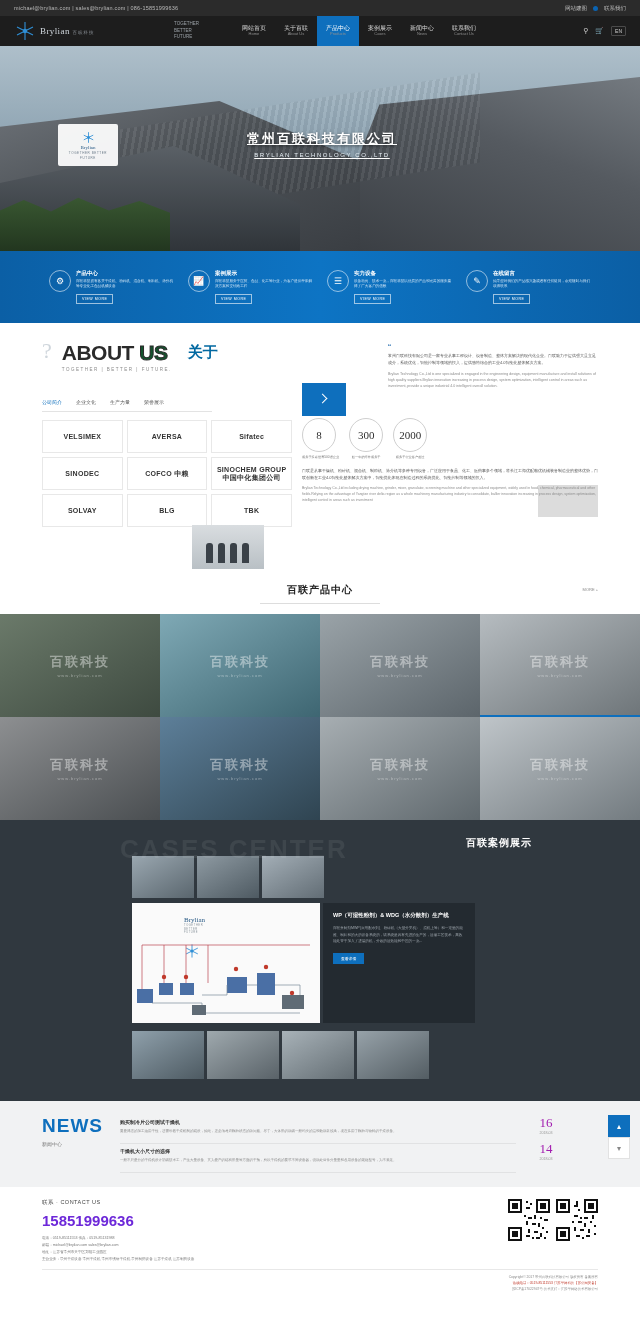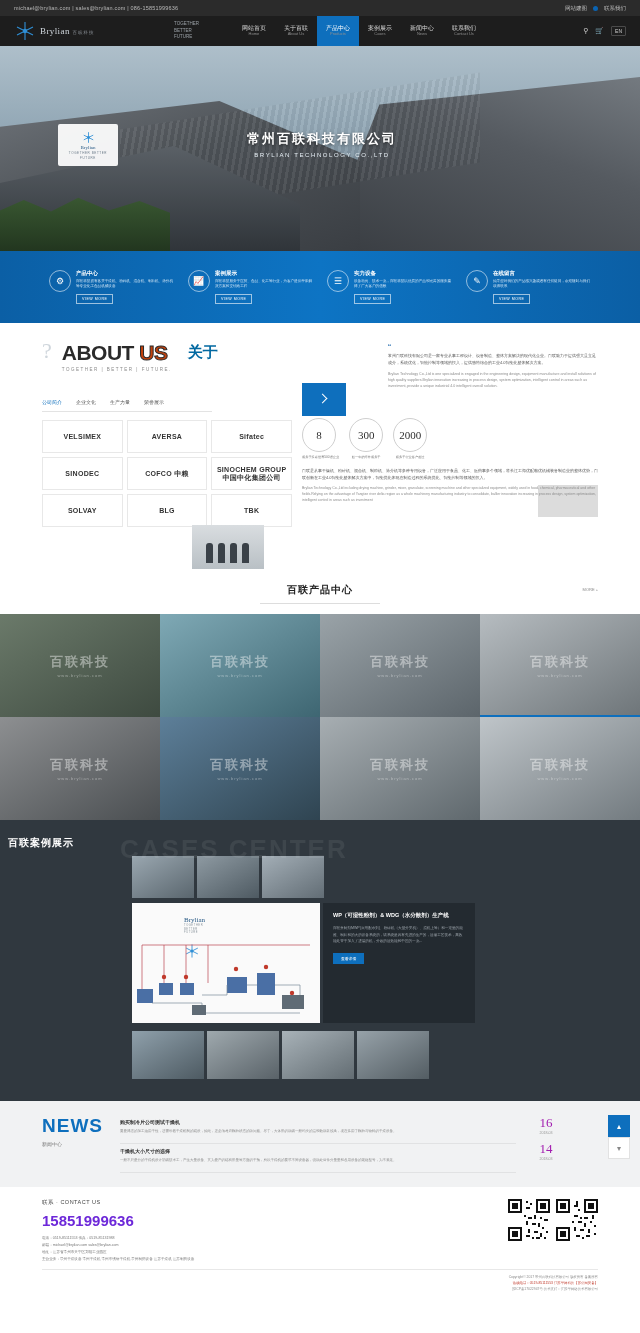--- a/index.html
+++ b/index.html
@@ -99,21 +99,21 @@
   }
   .hero-badge {
     position: absolute; left: 58px; top: 78px; width: 60px; height: 42px;
     background: rgba(255,255,255,.93); border-radius: 2px;
     display: flex; flex-direction: column; align-items: center; justify-content: center; gap: 1px;
   }
   .hero-badge .bm { width: 13px; height: 13px; }
   .hero-badge .bt { font-size: 5px; color: #2a5b86; font-family: "Liberation Serif", serif;}
   .hero-badge .bs { font-size: 3px; color: #6a7a88; letter-spacing: .6px; }
   .hero-title {
-    position: absolute; left: 4px; right: 0; top: 84px; text-align: center; color: #fff;
+    position: absolute; left: 4px; right: 0; top: 84px; text-align: center; color: #fff; text-decoration: underline;
   }
   .hero-title .cn { font-size: 13px; font-weight: bold; letter-spacing: 2px; text-shadow: 0 1px 3px rgba(0,0,0,.5); }
   .hero-title .en { font-size: 6px; letter-spacing: 1.6px; margin-top: 4px; color: #e6eef4; }
 
   
   .features {
     height: 72px;
     background: linear-gradient(90deg,#0b5fa5 0%, #0d74c4 50%, #0b5fa5 100%);
     display: flex;
     align-items: center;
@@ -139,21 +139,21 @@
   
   .about { padding: 18px 42px 0; position: relative; }
   .about-head { display: flex; align-items: flex-start; gap: 10px; }
   .about-q { font-size: 22px; color: #cfd6dc; font-family: "Liberation Serif", serif; line-height: .9; }
   .about-titles { flex: 0 0 auto; }
   .about-titles .big {
     font-size: 21px; font-weight: bold; letter-spacing: -0.5px;
     color: #2a2a2a;
     -webkit-text-stroke: 0px;
   }
-  .about-titles .big span.hollow { color: #c2410c; -webkit-text-stroke: 1px #2a2a2a; }
+  .about-titles .big span.hollow { color: #14532d; -webkit-text-stroke: 1px #2a2a2a; }
   .about-titles .sub { font-size: 4.5px; color: #8a8a8a; letter-spacing: 1.5px; margin-top: 2px; }
   .about-cn { font-size: 15px; font-weight: bold; color: #0369a1; margin-left: 6px; margin-top: 2px; }
   .about-right { margin-left: auto; width: 210px; }
   .about-right .qm { font-size: 9px; color: #1764ab; }
   .about-right p { font-size: 4px; line-height: 1.75; color: #555; }
   .about-right p.en { color: #8b8b8b; font-size: 3.6px; margin-top: 5px; line-height: 1.7;}
   .about-tabs { display: flex; gap: 14px; margin-top: 10px; padding-bottom: 6px; border-bottom: 1px solid #e3e3e3; width: 170px;}
   .about-tabs div { font-size: 5px; color: #555; }
   .about-tabs div.active { color: #0e6fbd; }
 
@@ -197,21 +197,21 @@
   .prod-cell .wm small { font-size: 4px; font-weight: normal; letter-spacing: 1px; margin-top: 2px;}
   .prod-cell .bar { position: absolute; left: 0; right: 0; bottom: 0; height: 2px; background: #0e6fbd; display: none;}
   .prod-cell.sel .bar { display: block; }
 
   
   .cases { background: #30383f; padding: 16px 8px 22px; position: relative; overflow: hidden; }
   .cases .ghost {
     position: absolute; left: 120px; top: 14px; font-size: 26px; font-weight: bold;
     color: rgba(255,255,255,.07); letter-spacing: 2px; white-space: nowrap;
   }
-  .cases-title { padding-right: 100px; font-size: 10px; color: #fff; font-weight: bold; letter-spacing: 1px; }
+  .cases-title { text-align: right; padding-right: 100px; font-size: 10px; color: #fff; font-weight: bold; letter-spacing: 1px; }
   .case-thumbs { display: flex; gap: 3px; padding: 6px 0 0 124px; }
   .case-thumbs .th { width: 62px; height: 42px; background: linear-gradient(150deg,#8d9aa3,#5b666e); }
   .case-main { display: flex; padding: 5px 0 0 124px; gap: 3px; }
   .case-diagram { width: 188px; height: 120px; background: #fafafa; position: relative; overflow: hidden; }
   .case-diagram .dlogo { position: absolute; left: 52px; top: 10px; display: flex; align-items: center; gap: 3px; }
   .case-diagram .dlogo .bt { font-size: 7px; color: #2a5b86; font-family: "Liberation Serif", serif; }
   .case-diagram .dlogo .bs { font-size: 2.6px; color: #8a949c; letter-spacing: .6px; line-height: 1.25; }
   .case-diagram svg { position: absolute; left: 0; top: 30px; }
   .case-text { width: 152px; background: #232a30; padding: 9px 10px; color: #cfd4d8; }
   .case-text .ct { font-size: 5.5px; color: #fff; font-weight: bold; margin-bottom: 6px; }

